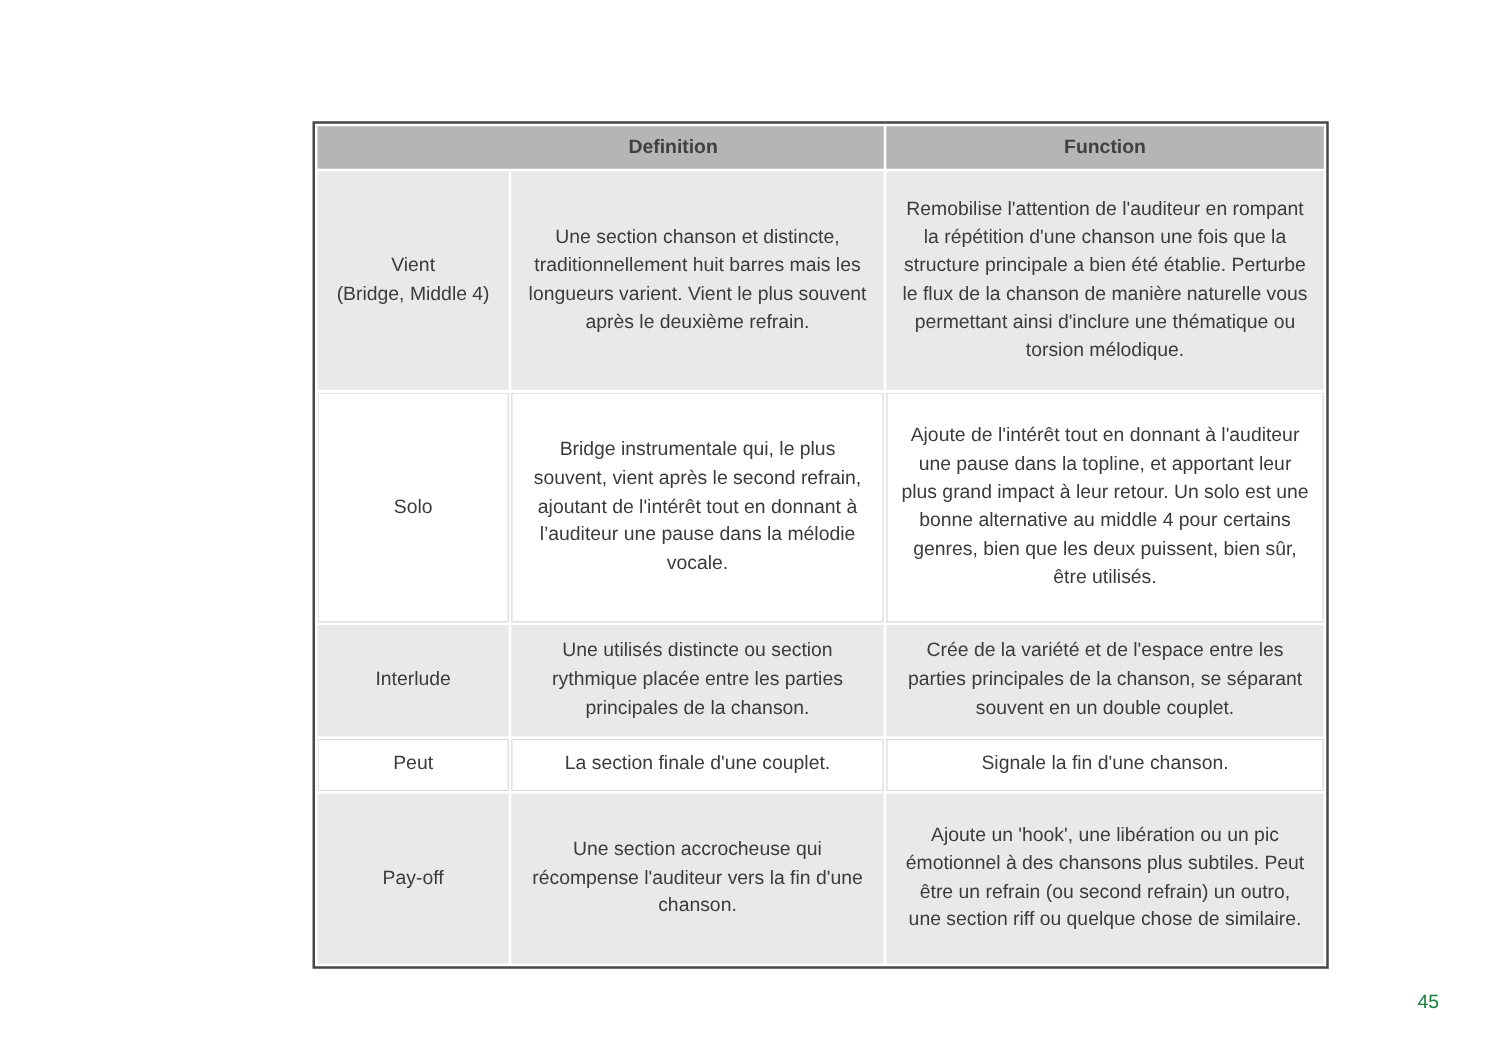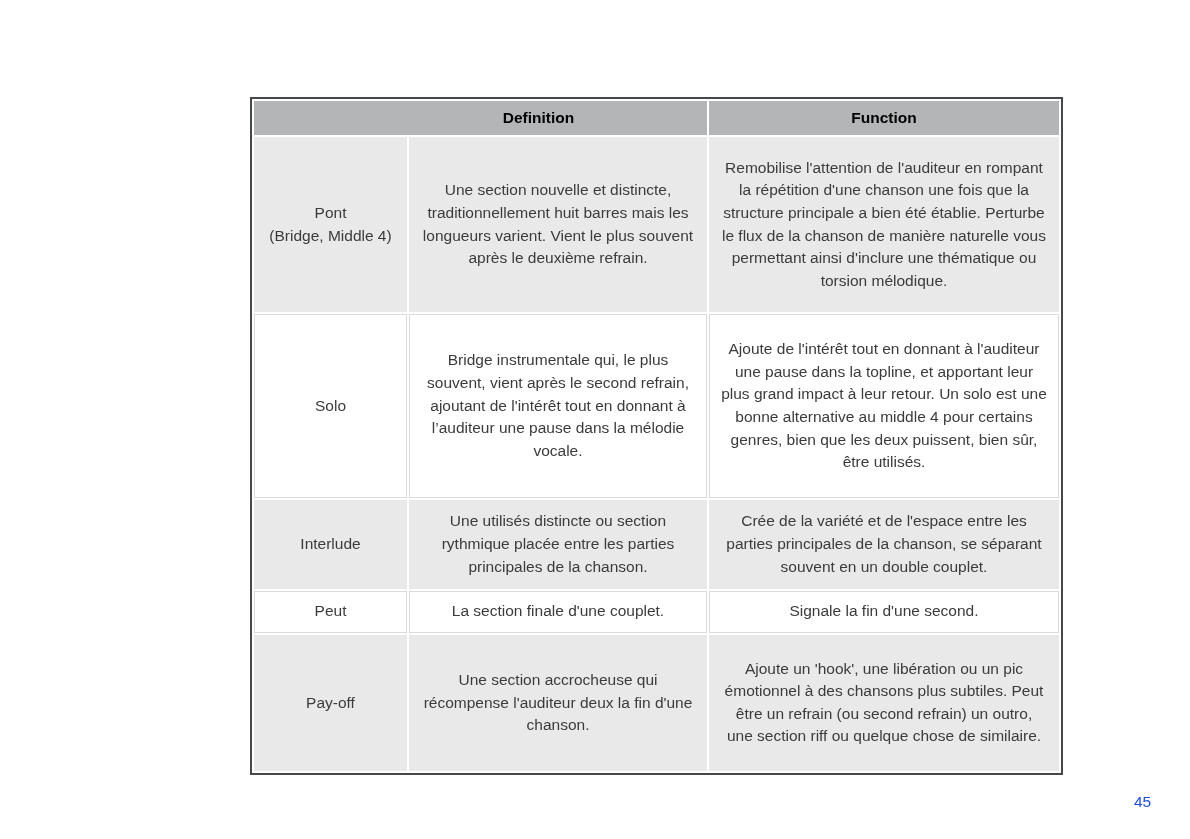--- a/index.html
+++ b/index.html
@@ -27,21 +27,21 @@
   }
   table.structure {
     width: 100%;
     height: 100%;
     border-collapse: separate;
     border-spacing: 2px;
     table-layout: fixed;
   }
   th {
     background: #b3b5b6;
-    color: #000000;
+    color: #404040;
     font-size: 15.5px;
     font-weight: bold;
     text-align: center;
     vertical-align: middle;
     padding: 0;
   }
   th.h-def {
     padding-left: 116px; 
   }
   td {
@@ -68,21 +68,21 @@
   tr.r-inter   { height: 80px; }
   tr.r-outro   { height: 38px; }
   tr.r-coda    { height: 51px; }
   tr.r-payoff  { height: 123px; }
   .term-note:empty { display: none; }
   .page-number {
     position: absolute;
     left: 1134px;
     top: 793px;
     font-size: 15.5px;
-    color: #1d4ed8;
+    color: #15803d;
   }
 </style>
 </head>
 <body>
 
 <div class="page">
 
   <div class="table-wrap">
     <table class="structure">
       <colgroup>
@@ -92,24 +92,24 @@
       </colgroup>
       <thead>
         <tr class="hdr">
           <th class="h-def" colspan="2">Definition</th>
           <th>Function</th>
         </tr>
       </thead>
       <tbody>
         <tr class="r-pont">
           <td>
-            <div>Pont</div>
+            <div>Vient</div>
             <div class="term-note">(Bridge, Middle 4)</div>
           </td>
-          <td>Une section nouvelle et distincte, traditionnellement huit barres mais les longueurs varient. Vient le plus souvent après le deuxième refrain.</td>
+          <td>Une section chanson et distincte, traditionnellement huit barres mais les longueurs varient. Vient le plus souvent après le deuxième refrain.</td>
           <td>Remobilise l'attention de l'auditeur en rompant la répétition d'une chanson une fois que la structure principale a bien été établie. Perturbe le flux de la chanson de manière naturelle vous permettant ainsi d'inclure une thématique ou torsion mélodique.</td>
         </tr>
         <tr class="r-solo">
           <td>
             <div>Solo</div>
           </td>
           <td>Bridge instrumentale qui, le plus souvent, vient après le second refrain, ajoutant de l'intérêt tout en donnant à l’auditeur une pause dans la mélodie vocale.</td>
           <td>Ajoute de l'intérêt tout en donnant à l'auditeur une pause dans la topline, et apportant leur plus grand impact à leur retour. Un solo est une bonne alternative au middle 4 pour certains genres, bien que les deux puissent, bien sûr, être utilisés.</td>
         </tr>
         <tr class="r-inter">
@@ -117,27 +117,27 @@
             <div>Interlude</div>
           </td>
           <td>Une utilisés distincte ou section rythmique placée entre les parties principales de la chanson.</td>
           <td>Crée de la variété et de l'espace entre les parties principales de la chanson, se séparant souvent en un double couplet.</td>
         </tr>
         <tr class="r-outro">
           <td>
             <div>Peut</div>
           </td>
           <td>La section finale d'une couplet.</td>
-          <td>Signale la fin d'une second.</td>
+          <td>Signale la fin d'une chanson.</td>
         </tr>
         <tr class="r-payoff">
           <td>
             <div>Pay-off</div>
           </td>
-          <td>Une section accrocheuse qui récompense l'auditeur deux la fin d'une chanson.</td>
+          <td>Une section accrocheuse qui récompense l'auditeur vers la fin d'une chanson.</td>
           <td>Ajoute un 'hook', une libération ou un pic émotionnel à des chansons plus subtiles. Peut être un refrain (ou second refrain) un outro, une section riff ou quelque chose de similaire.</td>
         </tr>
       </tbody>
     </table>
   </div>
 
   <div class="page-number">45</div>
 
 </div>
 

